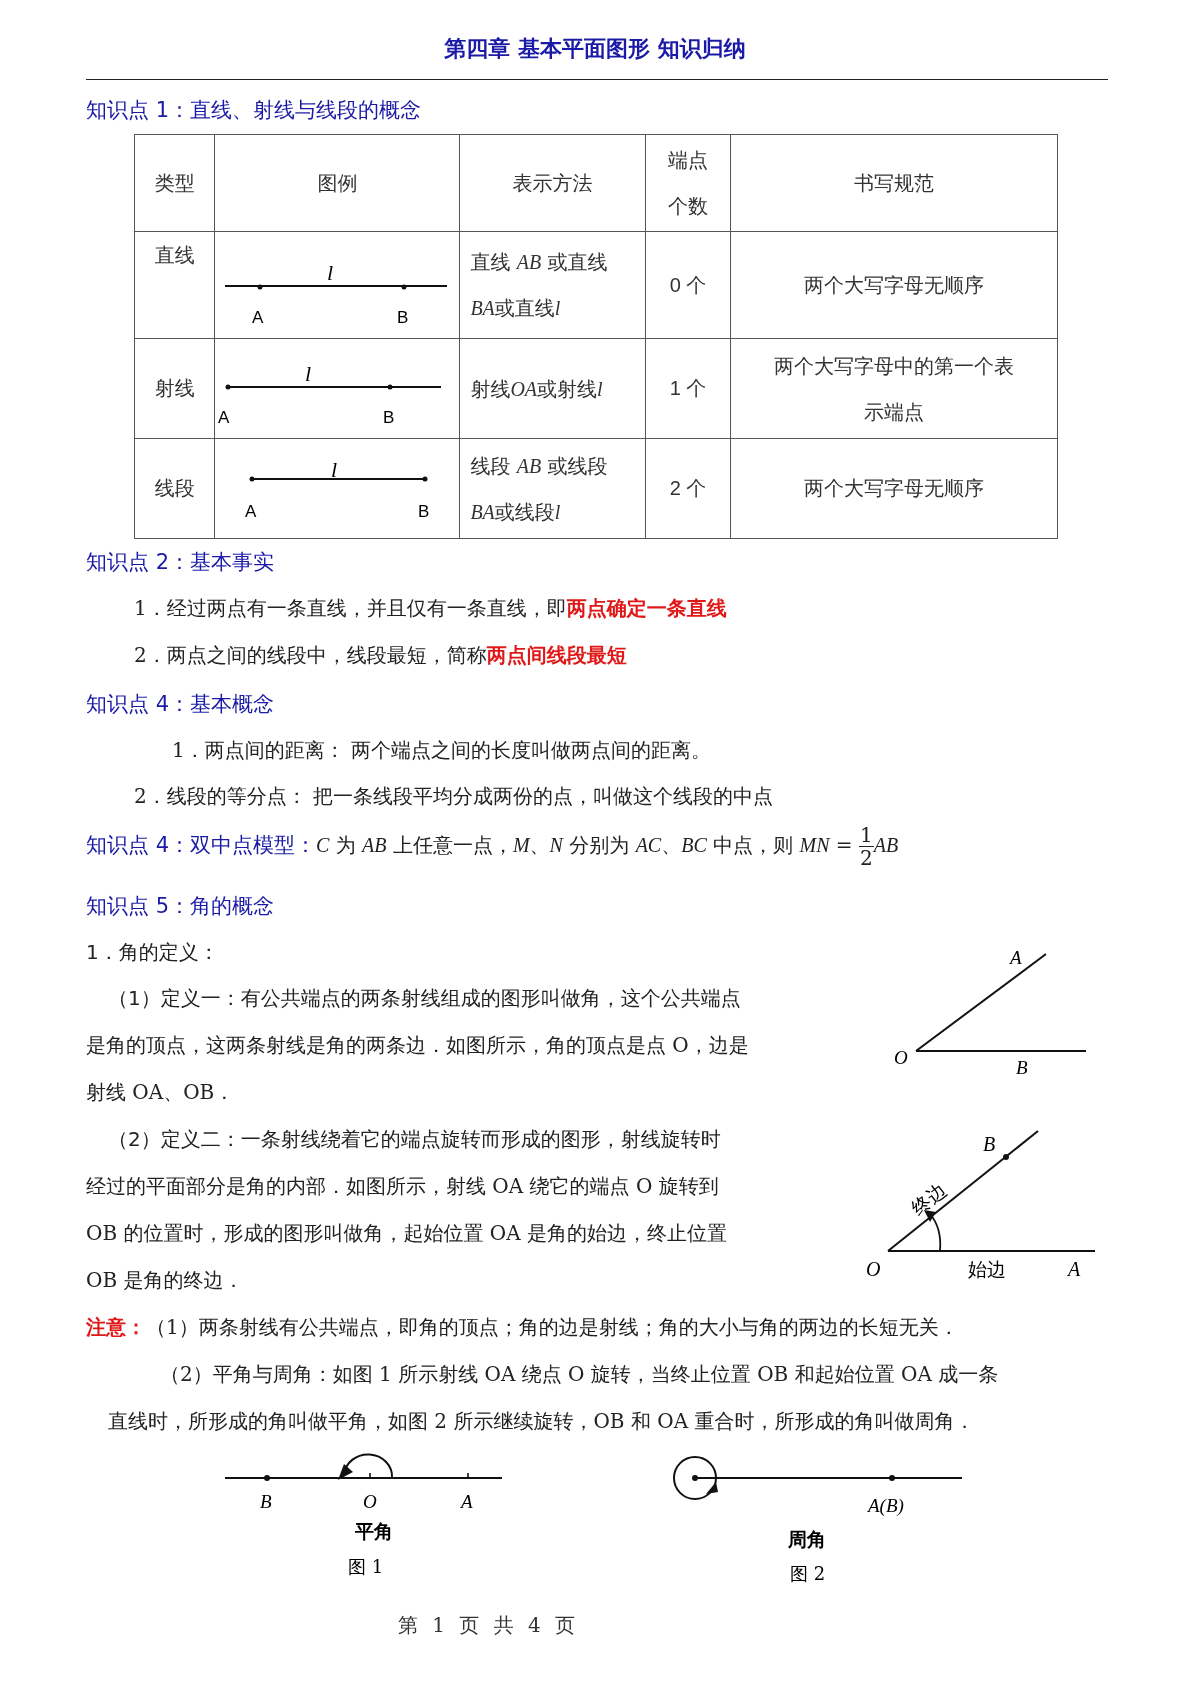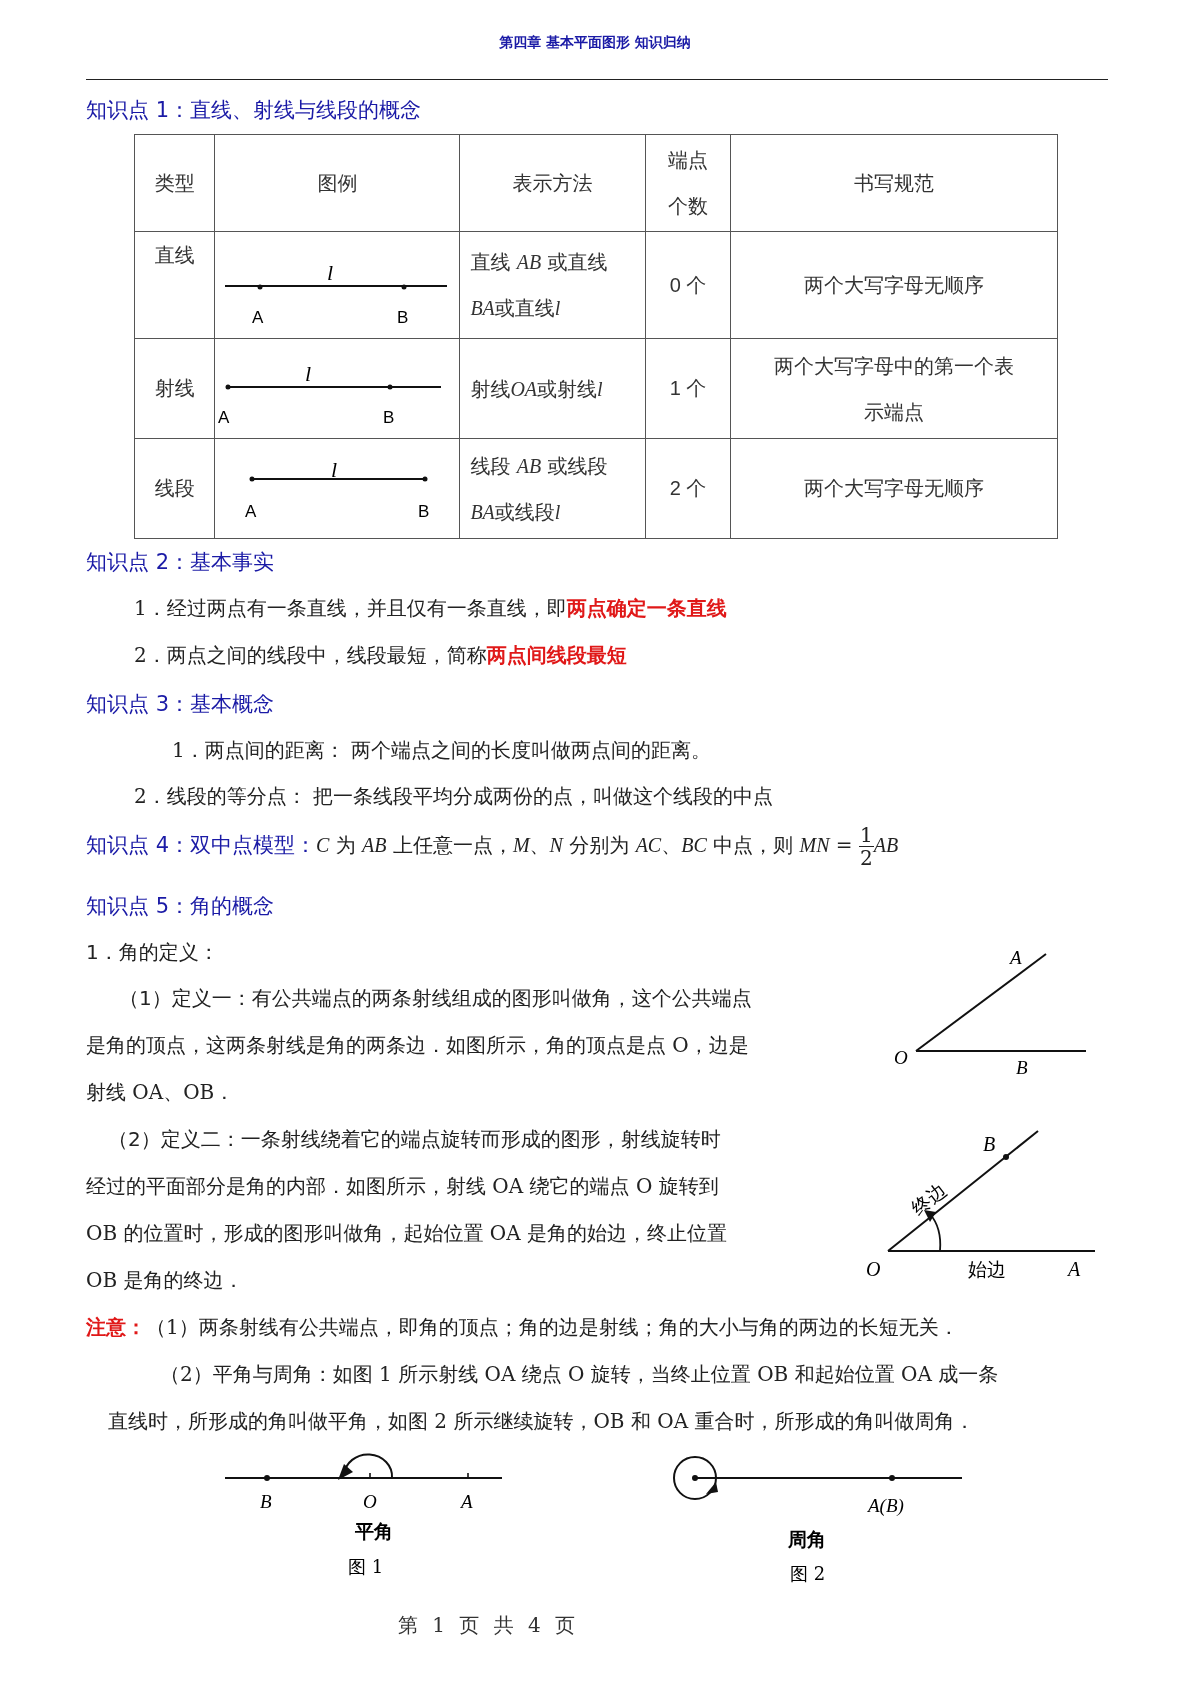--- a/index.html
+++ b/index.html
@@ -1,19 +1,19 @@
 <!DOCTYPE html>
 <html><head>
 <meta charset="utf-8">
 <style>
   html, body { margin: 0; padding: 0; background: #ffffff; }
   body { width: 1190px; height: 1682px; position: relative; overflow: hidden;
          font-family: "DejaVu Serif", "Liberation Serif", serif; color: #222; }
   .abs { position: absolute; }
-  .title { left: 0; width: 1190px; top: 34px; text-align: center; font-size: 14px; font-weight: bold; color: #1a1aa6;
+  .title { left: 0; width: 1190px; top: 34px; text-align: center; font-size: 22px; font-weight: bold; color: #1a1aa6;
            font-family: "DejaVu Sans", sans-serif; }
   .hr { left: 86px; width: 1022px; top: 79px; height: 0; border-top: 1.5px solid #222; }
   .kp { font-family: "DejaVu Sans", sans-serif; font-weight: normal; color: #1a1aa6; font-size: 21px; }
   .txt { font-size: 20px; white-space: nowrap; }
   .red { color: #e01818; font-weight: bold; font-family: "DejaVu Sans", sans-serif; }
   .bold { font-weight: normal; font-family: "DejaVu Sans", sans-serif; }
   .it { font-style: italic; font-family: "Liberation Serif", serif; }
   table.kt { position: absolute; left: 134px; top: 134px; border-collapse: collapse; width: 924px; }
   table.kt td { border: 1.5px solid #555; text-align: center; vertical-align: middle; font-size: 20px; color: #333; padding: 0; }
   .c1 { width: 80px; } .c2 { width: 244px; } .c3 { width: 186px; } .c4 { width: 85px; } .c5 { width: 329px; }
@@ -114,38 +114,38 @@
   </table>
 
 <div class="abs kp" style="left:86px; top:548px;">知识点 2：基本事实</div>
 <div class="abs txt" style="left:134px; top:595px;">
   <span>1．经过两点有一条直线，并且仅有一条直线，即</span><span class="red">两点确定一条直线</span>
 </div>
 <div class="abs txt" style="left:134px; top:642px;">
   <span>2．两点之间的线段中，线段最短，简称</span><span class="red">两点间线段最短</span>
 </div>
 
-<div class="abs kp" style="left:86px; top:690px;">知识点 3：基本概念</div>
+<div class="abs kp" style="left:86px; top:690px;">知识点 4：基本概念</div>
 <div class="abs txt" style="left:134px; top:737px;margin-left:38px;">
   <span>1．两点间的距离：</span>
   <span>两个端点之间的长度叫做两点间的距离。</span>
 </div>
 <div class="abs txt" style="left:134px; top:783px;">
   <span>2．线段的等分点：</span>
   <span>把一条线段平均分成两份的点，叫做这个线段的中点</span>
 </div>
 
 <div class="abs txt" style="left:86px; top:823px; line-height:44px;">
   <span class="kp">知识点 4：双中点模型：</span><span class="it">C</span><span> 为 </span><span class="it">AB</span><span> 上任意一点，</span><span class="it">M</span><span>、</span><span class="it">N</span><span> 分别为 </span><span class="it">AC</span><span>、</span><span class="it">BC</span><span> 中点，则  </span><span class="it">MN</span><span> = </span><span class="frac"><span class="num">1</span><span>2</span></span><span class="it">AB</span>
 </div>
 
 <div class="abs kp" style="left:86px; top:892px;">知识点 5：角的概念</div>
 <div class="abs txt bold" style="left:86px; top:939px;">1．角的定义：</div>
 
-<div class="abs txt" style="left:108px; top:985px;margin-left:11px;">
+<div class="abs txt" style="left:108px; top:985px;">
   <span class="bold">（1）定义一：</span><span>有公共端点的两条射线组成的图形叫做角，这个公共端点</span>
 </div>
 <div class="abs txt" style="left:86px; top:1032px;">是角的顶点，这两条射线是角的两条边．如图所示，角的顶点是点 O，边是</div>
 <div class="abs txt" style="left:86px; top:1079px;">射线 OA、OB．</div>
 
 <svg class="abs" style="left:880px; top:940px;" width="220" height="140" viewBox="0 0 220 140">
   <line x1="36" y1="111" x2="166" y2="14" stroke="#111" stroke-width="2"></line>
   <line x1="36" y1="111" x2="206" y2="111" stroke="#111" stroke-width="2"></line>
   <text x="130" y="24" font-size="19" font-style="italic">A</text>
   <text x="14" y="124" font-size="19" font-style="italic">O</text>

